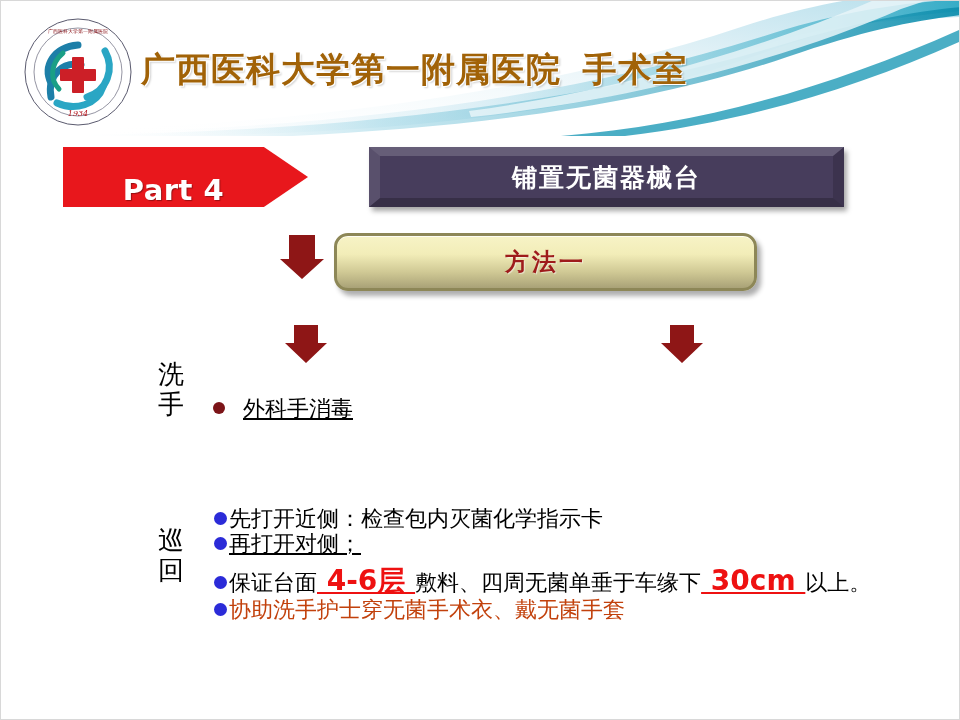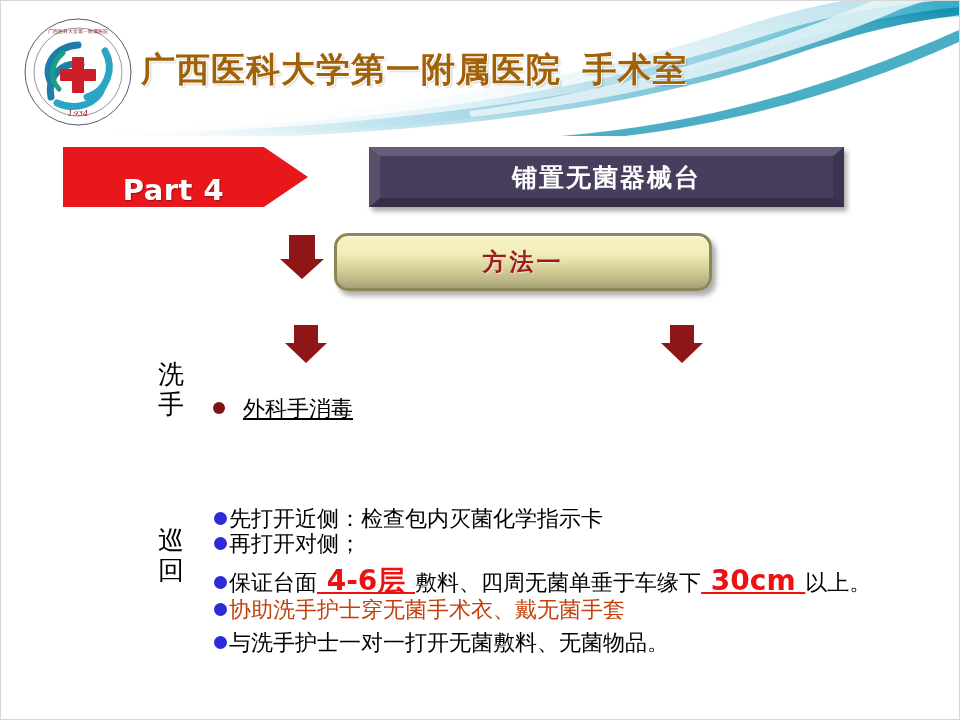--- a/index.html
+++ b/index.html
@@ -97,21 +97,21 @@
     color: #ffffff;
     font-size: 25px;
     font-weight: bold;
     letter-spacing: 2px;
   }
 
   
   .method-box {
     position: absolute;
     left: 333px; top: 232px;
-    width: 378px; height: 58px;
+    width: 423px; height: 58px;
     border-radius: 14px;
     background: linear-gradient(to bottom, #f7f3c6 0%, #f2edb8 35%, #cfc894 70%, #a9a277 100%);
     border: 3px solid #8d8757;
     box-shadow: 4px 5px 5px rgba(0,0,0,0.32), inset 0 1px 0 rgba(255,255,255,0.8);
     display: flex;
     align-items: center;
     justify-content: center;
     box-sizing: border-box;
   }
   .method-box-label {
@@ -264,29 +264,26 @@
   <div class="side-label" style="left:157px; top:524px;">
     <div>巡</div>
     <div>回</div>
   </div>
 
 
   <div class="text-line" style="left:213px; top:483px;margin-top:20px;">
     <span class="bullet-blue"></span><span>先打开近侧：检查包内灭菌化学指示卡</span>
   </div>
 
-  <div class="text-line" style="left:213px; top:528px;">
+  <div class="text-line" style="left:213px; top:528px;text-decoration:underline;">
     <span class="bullet-blue"></span><span>再打开对侧；</span>
   </div>
 
   <div class="text-line" style="left:213px; top:561px;">
     <span class="bullet-blue"></span><span>保证台面</span><span class="hl-red"> 4-6层 </span><span>敷料、四周无菌单垂于车缘下</span><span class="hl-red"> 30cm </span><span>以上。</span>
   </div>
 
   <div class="text-line txt-blue" style="left:213px; top:594px;">
     <span class="bullet-blue"></span><span>协助洗手护士穿无菌手术衣、戴无菌手套</span>
   </div>
 
-  <div class="text-line" style="left:213px; top:627px;">
-    <span class="bullet-blue"></span><span>与洗手护士一对一打开无菌敷料、无菌物品。</span>
-  </div>
 
 </div>
 
 </body></html>

